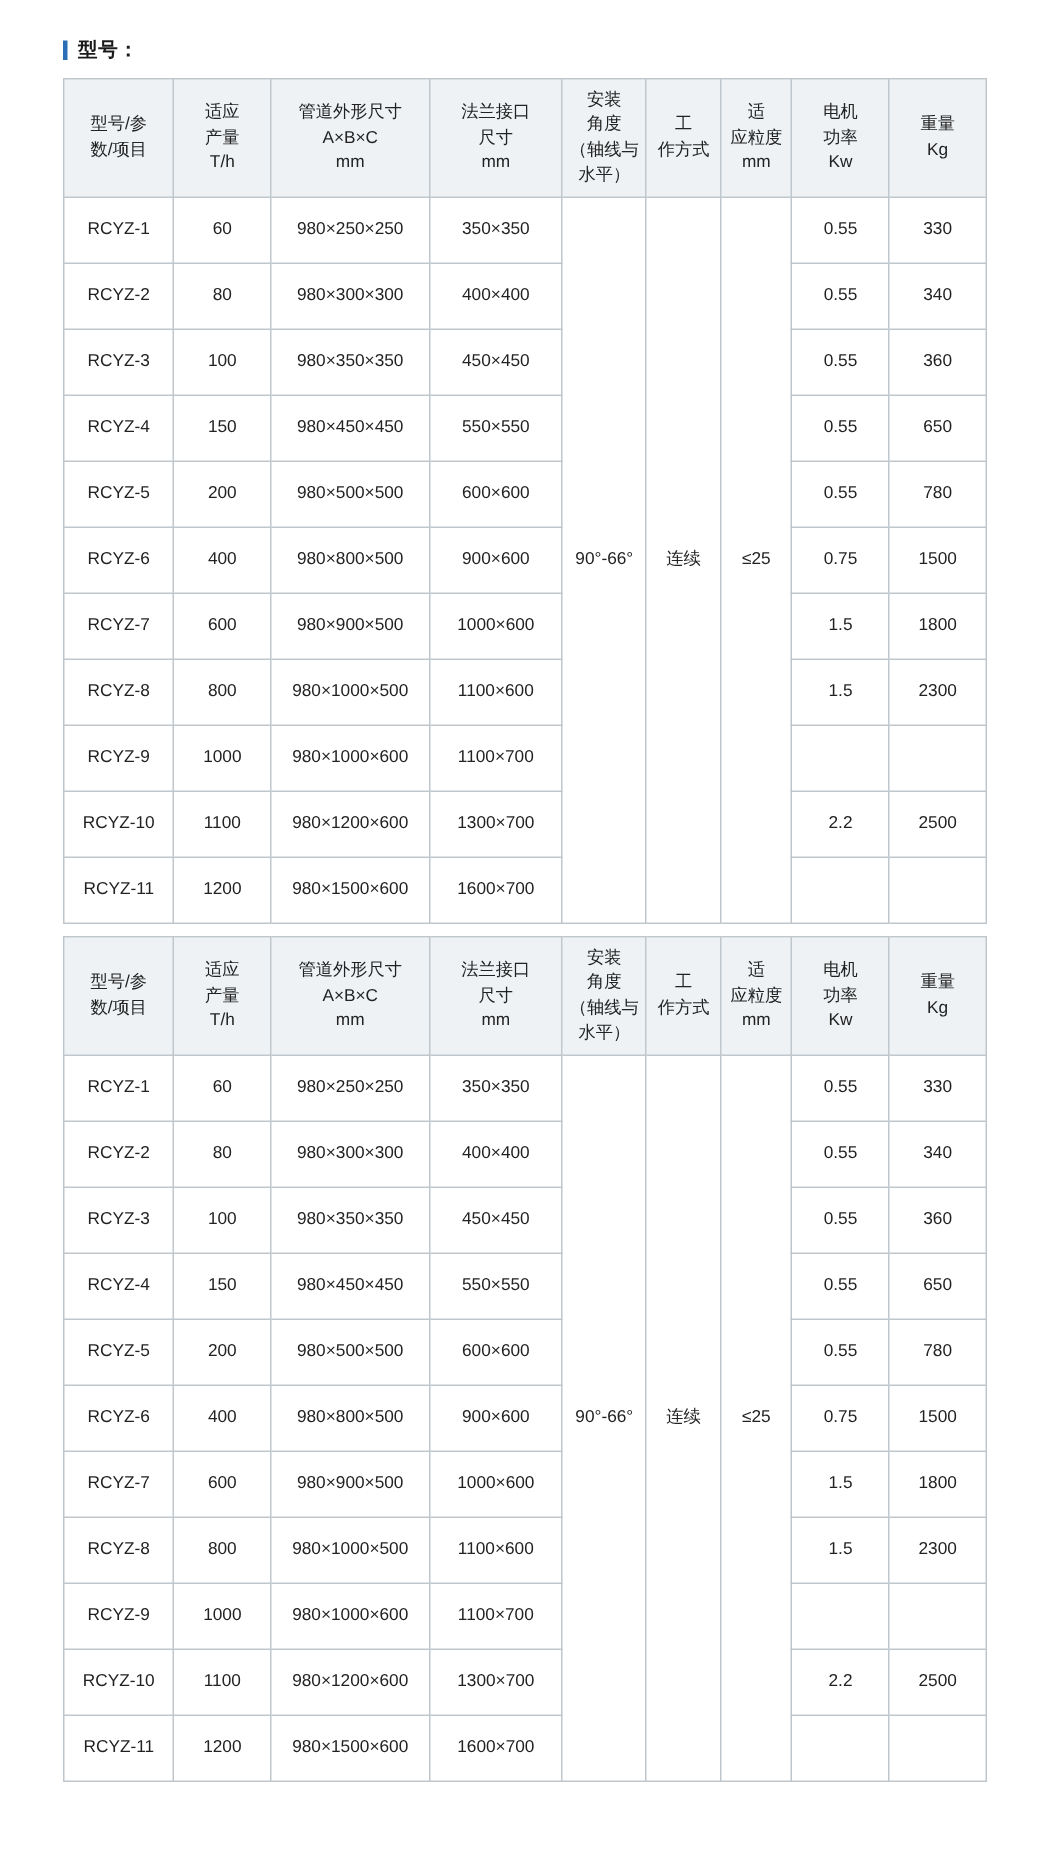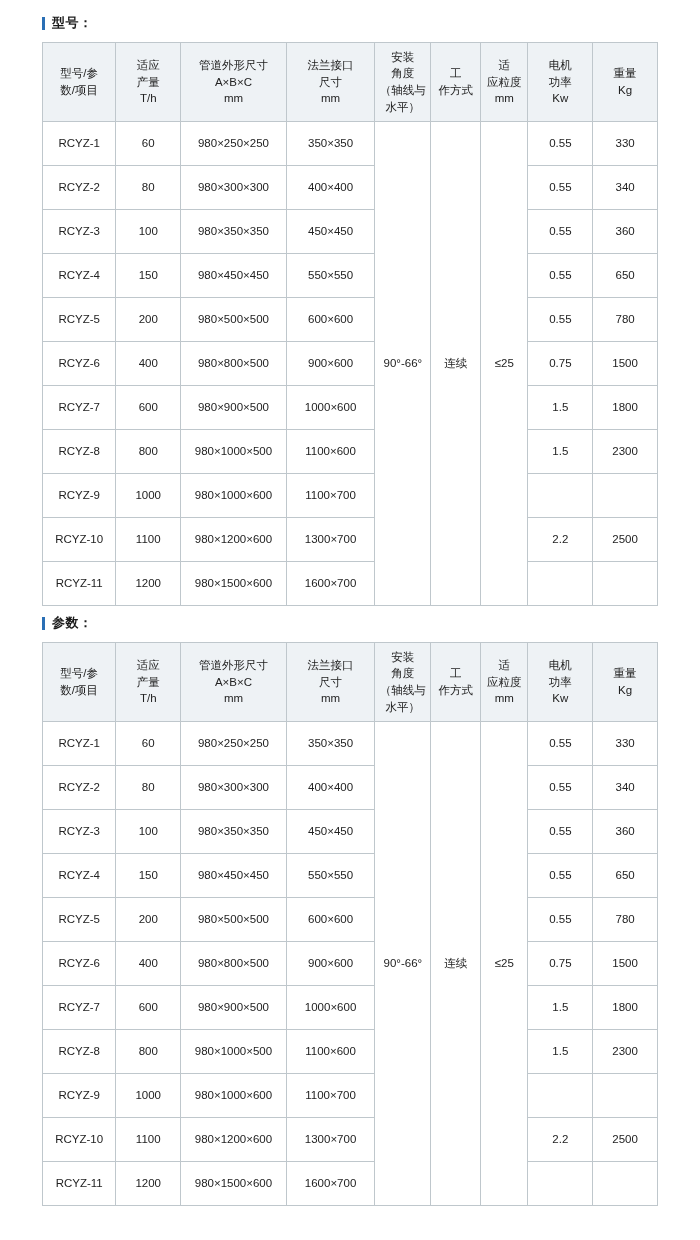--- a/index.html
+++ b/index.html
@@ -21,21 +21,21 @@
   }
   .section {
     margin-bottom: 8px;
   }
   .section-title {
     display: flex;
     align-items: center;
     font-size: 13px;
     font-weight: bold;
     color: #1a1a1a;
-    margin: 0 0 10px 42px;
+    margin: 10px 0 10px 42px;
     letter-spacing: 0.5px;
   }
   .title-bar {
     display: inline-block;
     width: 3px;
     height: 13px;
     background: #2a6fb5;
     margin-right: 7px;
   }
   .table-wrap {
@@ -246,24 +246,20 @@
             <td>1600×700</td>
             <td></td>
             <td></td>
           </tr>
         </tbody>
       </table>
     </div>
   </div>
 
   <div class="section">
-    <div class="section-title">
-      <span class="title-bar"></span>
-      <span>参数：</span>
-    </div>
     <div class="table-wrap">
       <table class="spec">
         <colgroup>
           <col class="col-model">
             <col class="col-cap">
             <col class="col-duct">
             <col class="col-flange">
           <col class="col-angle">
             <col class="col-work">
             <col class="col-gran">

